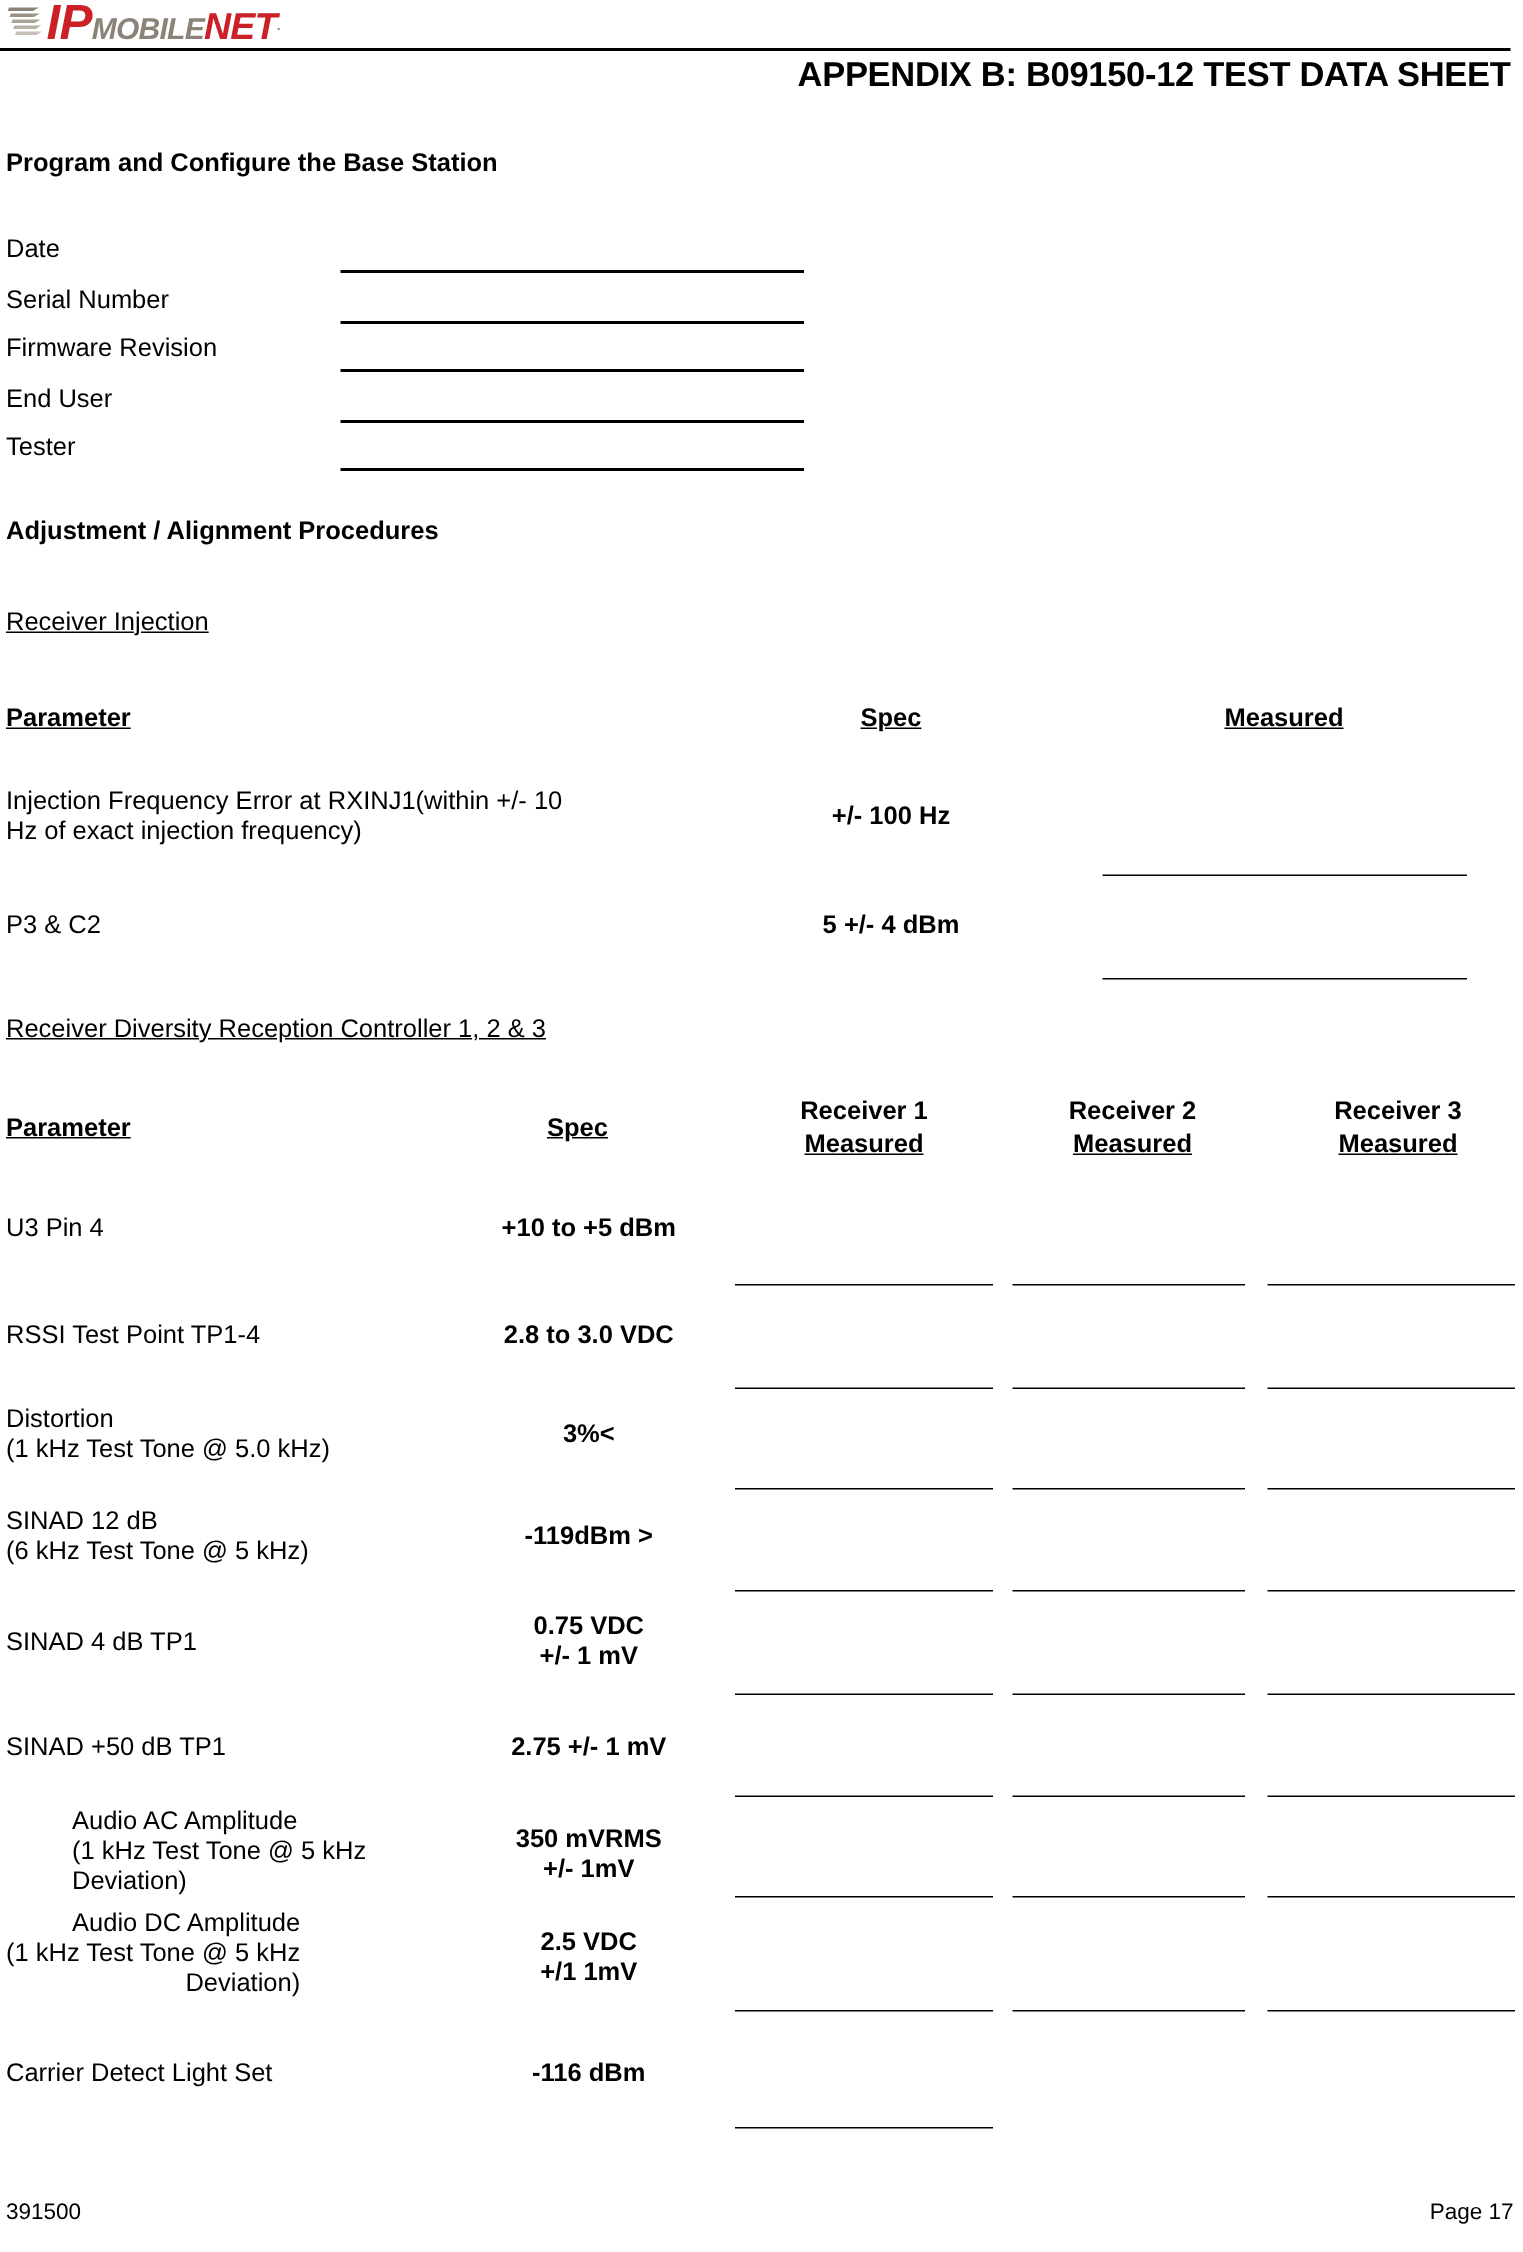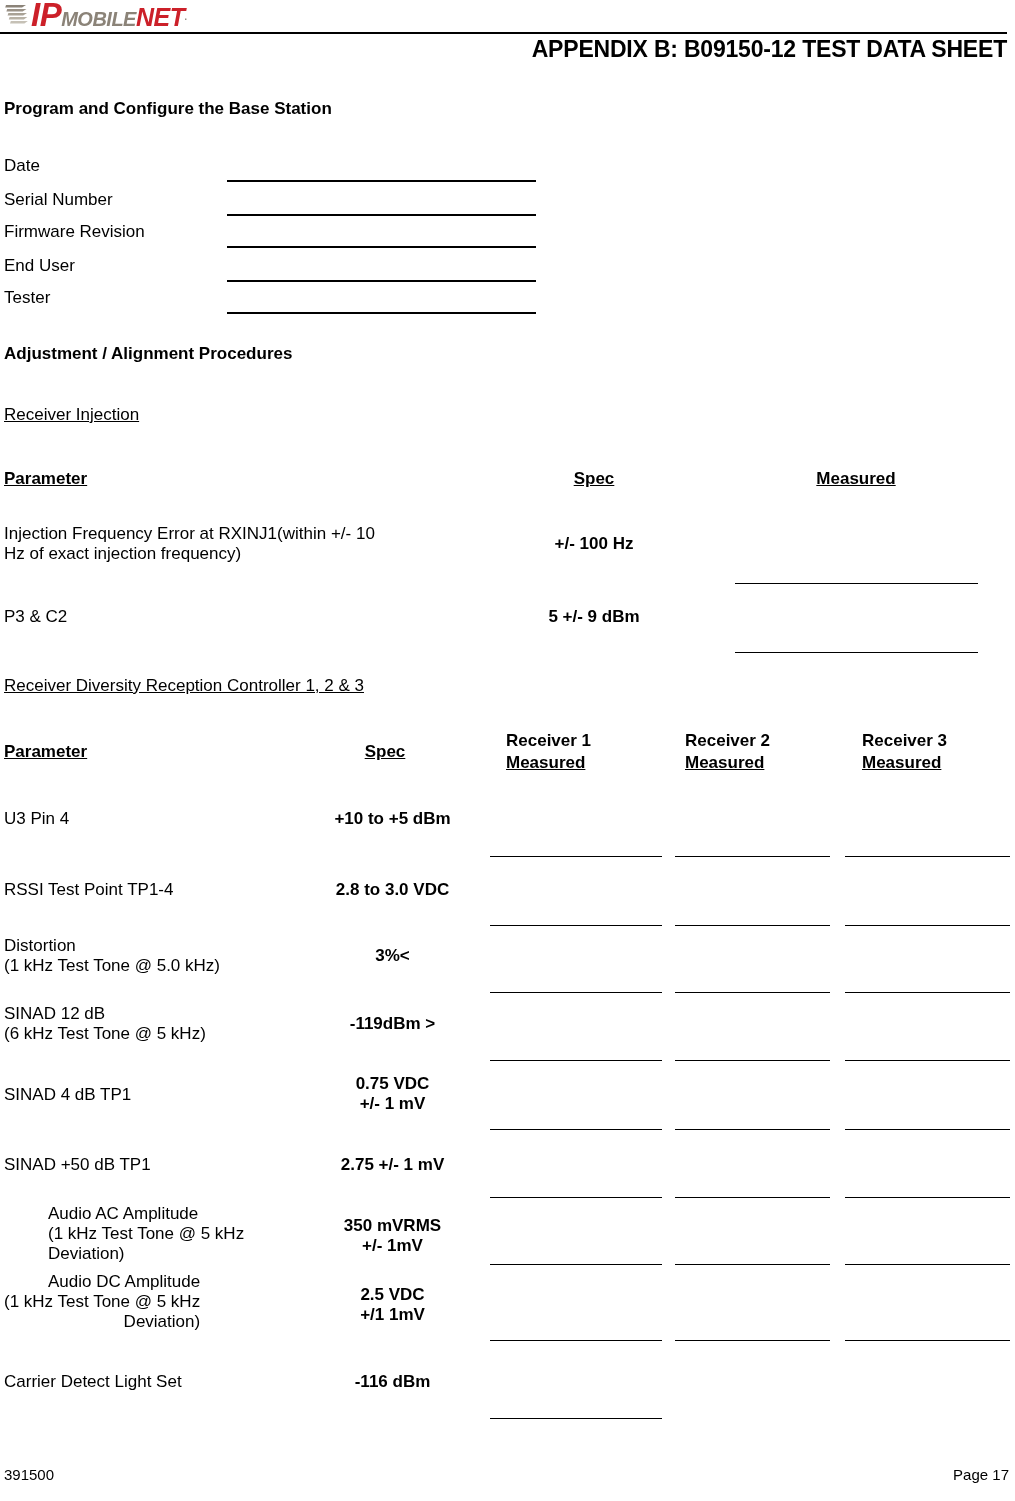--- a/index.html
+++ b/index.html
@@ -115,20 +115,21 @@
     position: absolute;
     font-size: 17px;
     font-weight: bold;
     line-height: 20px;
     text-align: center;
   }
   .rx-head {
     position: absolute;
     font-size: 17px;
     font-weight: bold;
+    text-align: center;
     line-height: 22px;
   }
 
   
   #footer-left {
     position: absolute;
     left: 4px;
     top: 1466px;
     font-size: 15px;
   }
@@ -195,21 +196,21 @@
   <div class="param" style="left:4px; top:524px; width:500px;">
     <div>Injection Frequency Error at RXINJ1(within +/- 10</div>
     <div>Hz of exact injection frequency)</div>
   </div>
   <div class="spec" style="left:524px; top:534px; width:140px;">+/- 100 Hz</div>
   <div class="rule-thin" style="left:735px; top:583px; width:243px;"></div>
 
   <div class="param" style="left:4px; top:607px;">
     <div>P3 &amp; C2</div>
   </div>
-  <div class="spec" style="left:524px; top:607px; width:140px;">5 +/- 9 dBm</div>
+  <div class="spec" style="left:524px; top:607px; width:140px;">5 +/- 4 dBm</div>
   <div class="rule-thin" style="left:735px; top:652px; width:243px;"></div>
 
   <div class="sec-underline" style="left:4px; top:676px;">Receiver Diversity Reception Controller 1, 2 &amp; 3</div>
 
   <div class="col-head" style="left:4px; top:742px;">
     <u>Parameter</u>
   </div>
   <div class="col-head" style="left:350px; top:742px; width:70px; text-align:center;">
     <u>Spec</u>
   </div>

